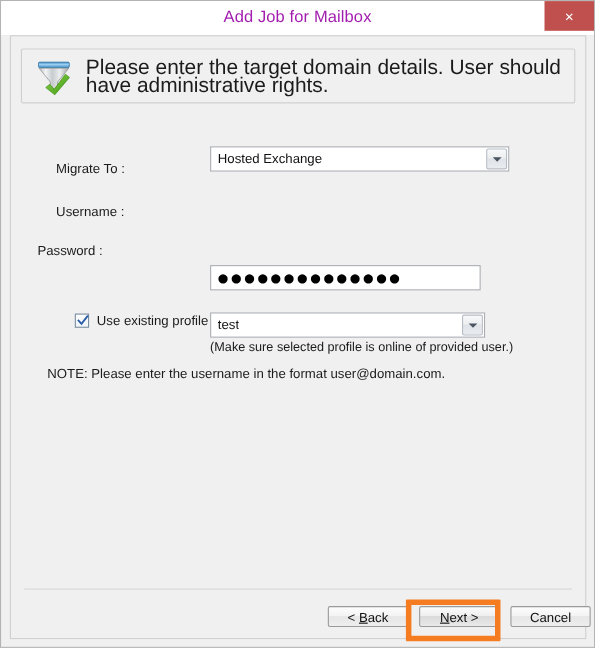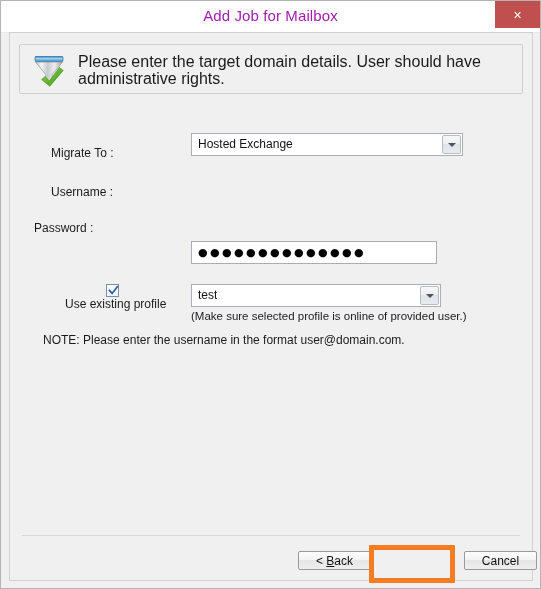--- a/index.html
+++ b/index.html
@@ -93,21 +93,21 @@
     left: 12px;
     top: 8px;
     width: 34px;
     height: 34px;
   }
   .banner-text {
     position: absolute;
     left: 58px;
     top: 8px;
     right: 10px;
-    font-size: 16px;
+    font-size: 19px;
     line-height: 17px;
     color: #1b1b1b;
   }
 
   
   .form {
     position: absolute;
     left: 0;
     top: 0;
     width: 100%;
@@ -172,25 +172,24 @@
     line-height: 21px;
     font-size: 11px;
     letter-spacing: 2.4px;
     color: #000000;
     font-family: "DejaVu Sans", sans-serif;
   }
 
   
   .checkrow {
     position: absolute;
-    left: 48px;
+    left: 58px;
     top: 251px;
     display: flex;
-    align-items: center;
-    flex-direction: column;
+    align-items: flex-end;
   }
   .checkbox {
     position: relative;
     width: 13px;
     height: 13px;
     box-sizing: border-box;
     border: 1px solid #7b8fa3;
     background: linear-gradient(to bottom, #fbfcfd 0%, #f2f5f8 100%);
     cursor: pointer;
   }
@@ -348,20 +347,23 @@
       <div class="hint">(Make sure selected profile is online of provided user.)</div>
       <div class="note">NOTE: Please enter the username in the format user@domain.com.</div>
     </div>
 
     <div class="footer-sep"></div>
 
     <button class="btn" style="left:288px;">
       <span><span>&lt; </span><u>B</u><span>ack</span></span>
     </button>
 
+    <button class="btn btn-next" style="left:371px;">
+      <span><u>N</u><span>ext &gt;</span></span>
+    </button>
 
     <button class="btn" style="left:454px;">
       <span>Cancel</span>
     </button>
   </div>
 
   <div class="highlight-box"></div>
 </div>
 
 </body></html>

